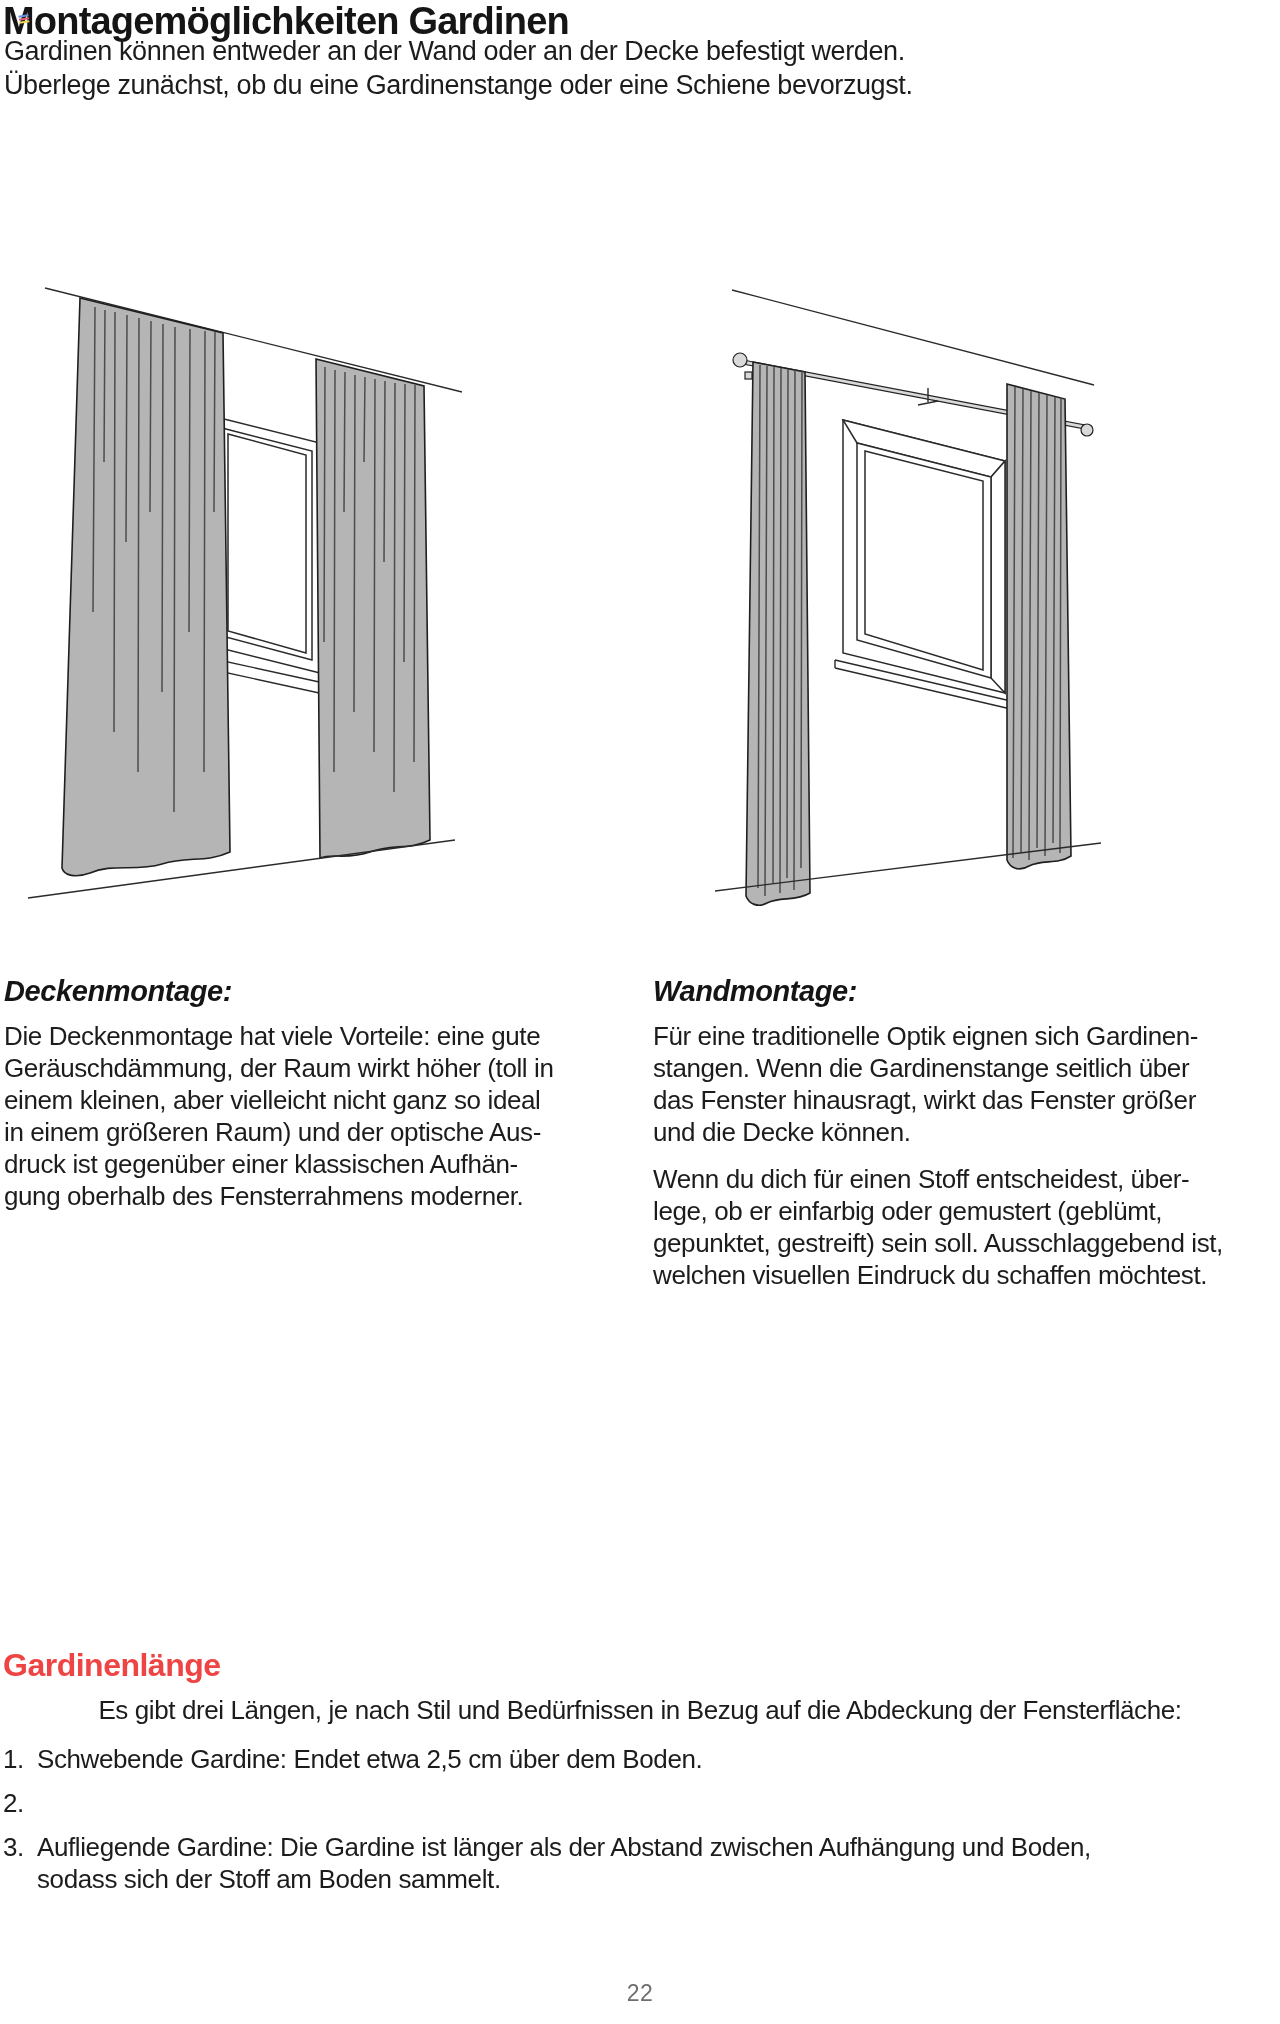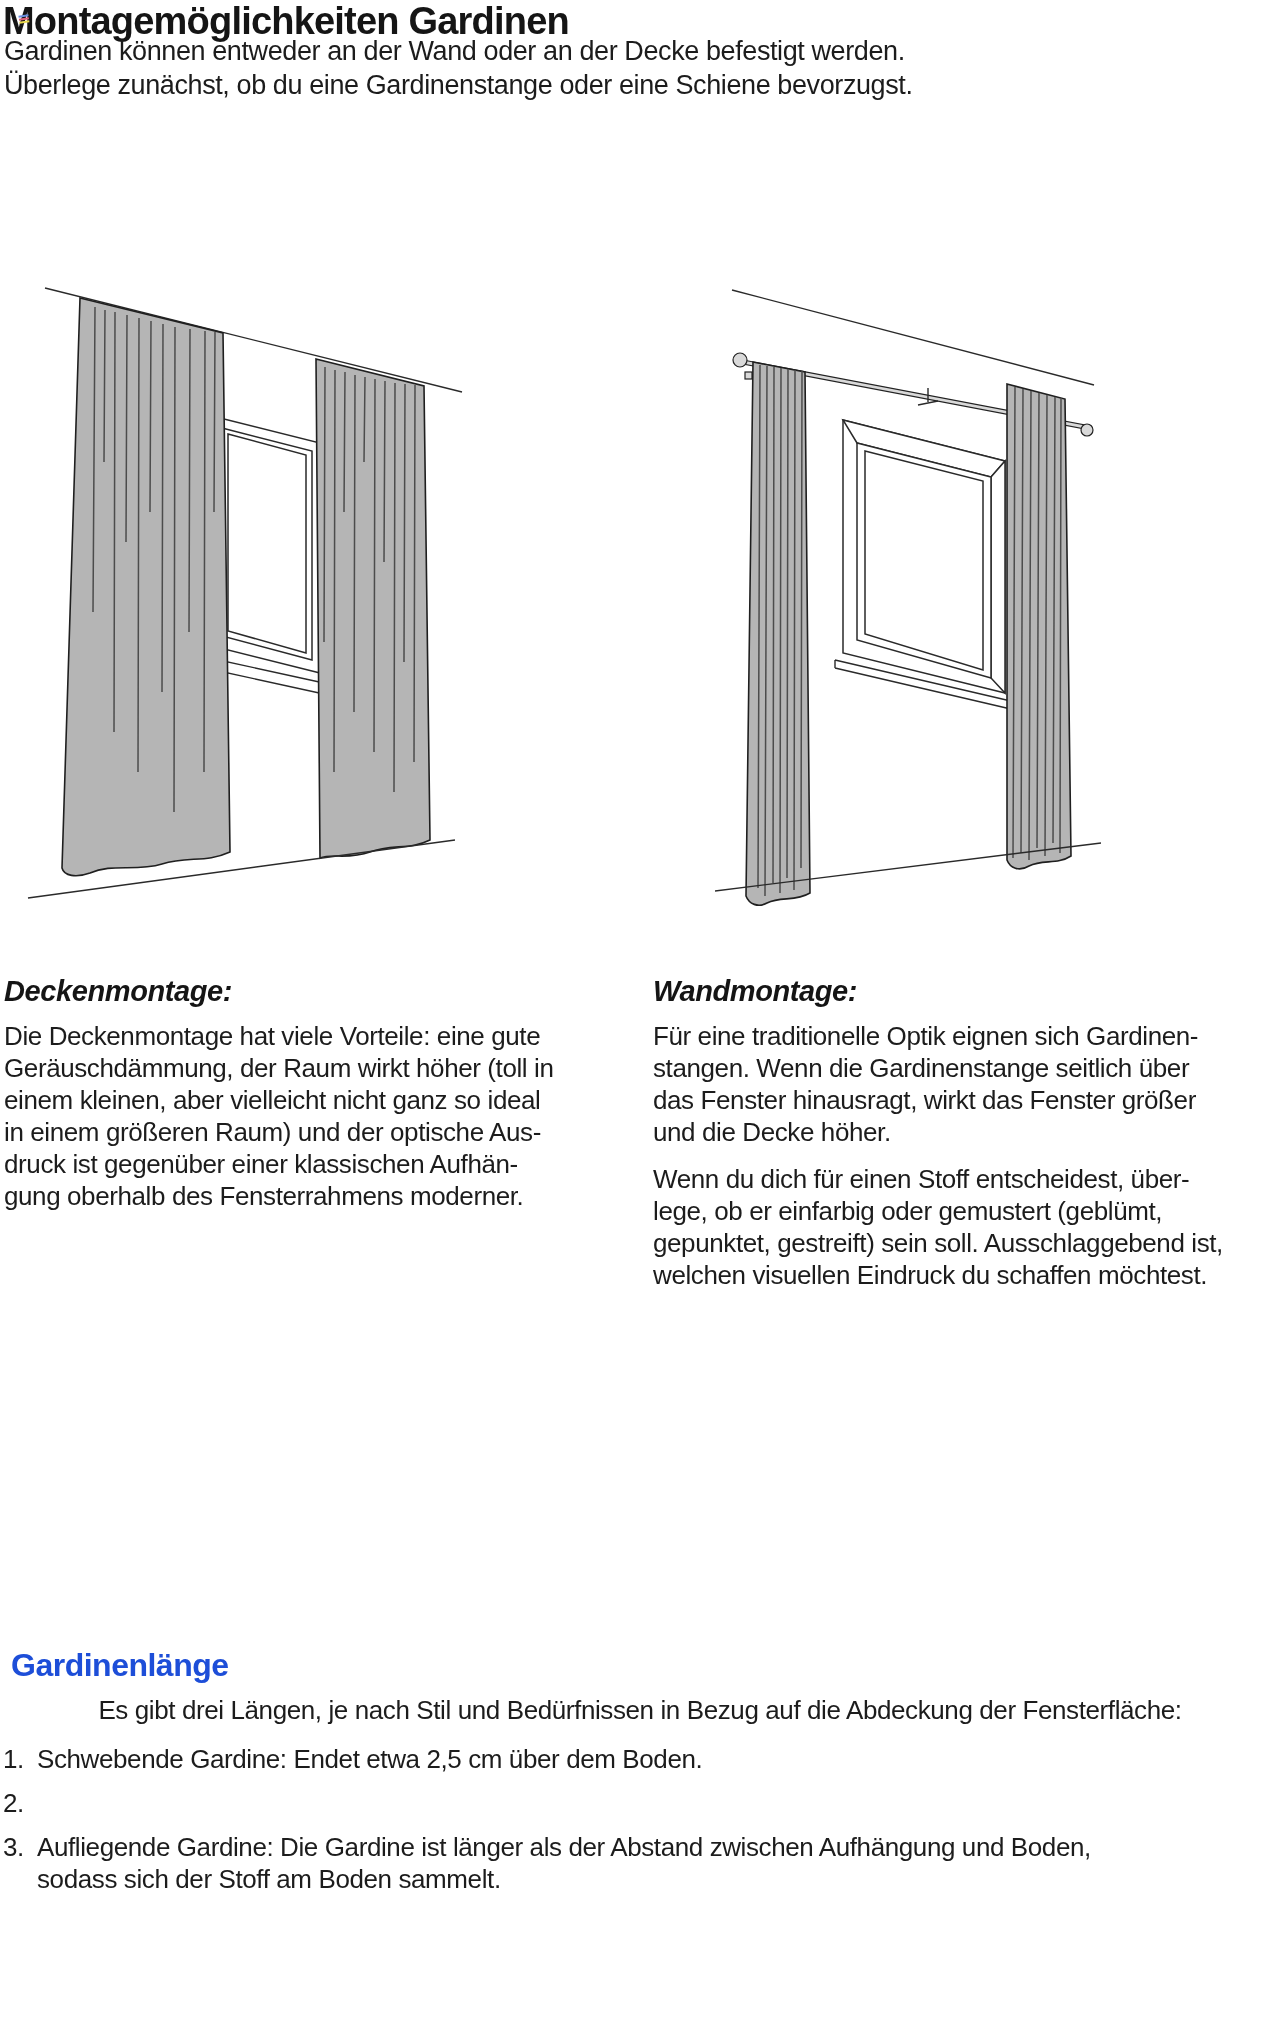--- a/index.html
+++ b/index.html
@@ -36,21 +36,21 @@
   .col-right{left:653px;width:624px;}
   .col h2{
     margin:0 0 9px 0;font-size:29px;font-weight:bold;letter-spacing:-0.4px;color:#151515;
     line-height:33px;
     font-style:italic;
   }
   .col p{
     margin:12px 0 15px 0;font-size:26px;line-height:32px;letter-spacing:-0.4px;
   }
   .length{position:absolute;left:3px;top:1645px;width:1274px;}
-  .length h2{margin:0 0 9px 8px;font-size:32px;font-weight:bold;letter-spacing:-0.5px;color:#1d4ed8;line-height:40px;}
+  .length h2{margin:0 0 9px 0;font-size:32px;font-weight:bold;letter-spacing:-0.5px;color:#ef4444;line-height:40px;}
   .length-intro{margin:0 0 16px 0;font-size:26px;line-height:33px;letter-spacing:-0.4px;text-align:center;}
   .list{margin:0;padding:0;list-style:none;}
   .list-item{display:flex;margin:0 0 12px 0;font-size:26px;line-height:32px;letter-spacing:-0.4px;}
   .list-item .num{width:34px;flex:0 0 34px;}
   .pagenum{
     position:absolute;left:0;top:1980px;width:100%;text-align:center;
     font-size:23px;color:#6e6e6e;letter-spacing:0.5px;
   }
 </style>
 </head>
@@ -139,21 +139,21 @@
 in einem größeren Raum) und der optische Aus-
 druck ist gegenüber einer klassischen Aufhän-
 gung oberhalb des Fensterrahmens moderner.</p>
   </section>
 
   <section class="col col-right">
     <h2 class="pre">Wandmontage:</h2>
     <p class="pre">Für eine traditionelle Optik eignen sich Gardinen-
 stangen. Wenn die Gardinenstange seitlich über
 das Fenster hinausragt, wirkt das Fenster größer
-und die Decke höher.</p>
+und die Decke können.</p>
     <p class="pre">Wenn du dich für einen Stoff entscheidest, über-
 lege, ob er einfarbig oder gemustert (geblümt,
 gepunktet, gestreift) sein soll. Ausschlaggebend ist,
 welchen visuellen Eindruck du schaffen möchtest.</p>
   </section>
 
   <section class="length">
     <h2 class="pre">Gardinenlänge</h2>
     <p class="length-intro pre">Es gibt drei Längen, je nach Stil und Bedürfnissen in Bezug auf die Abdeckung der Fensterfläche:</p>
     <ol class="list">
@@ -165,14 +165,15 @@
         <span class="num">2.</span>
       </li>
       <li class="list-item">
         <span class="num">3.</span>
         <span class="txt pre">Aufliegende Gardine: Die Gardine ist länger als der Abstand zwischen Aufhängung und Boden,
 sodass sich der Stoff am Boden sammelt.</span>
       </li>
     </ol>
   </section>
 
+  <div class="pagenum">22</div>
 
 </div>
 
 </body></html>

